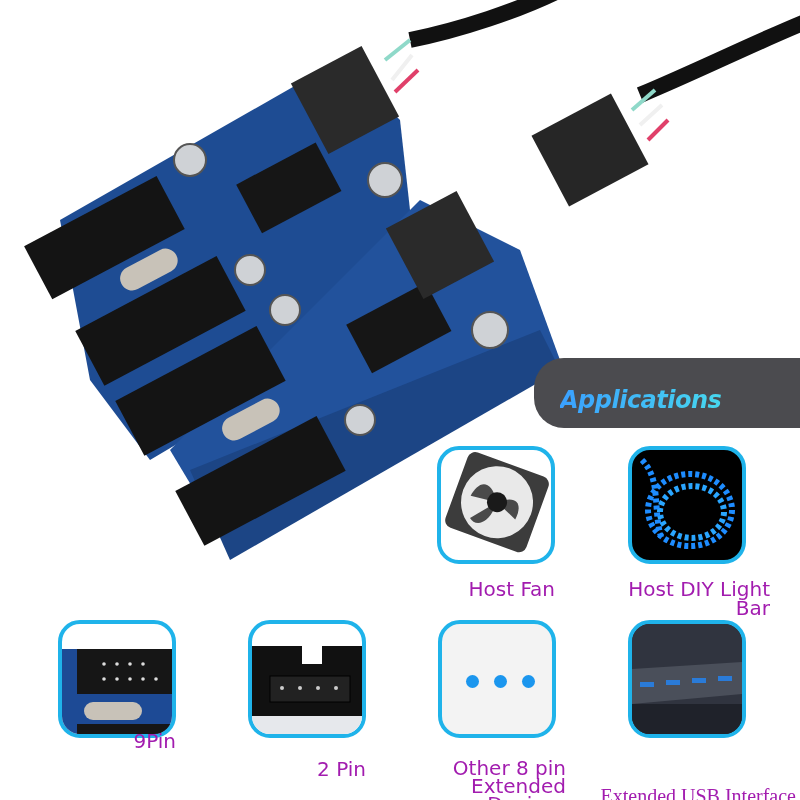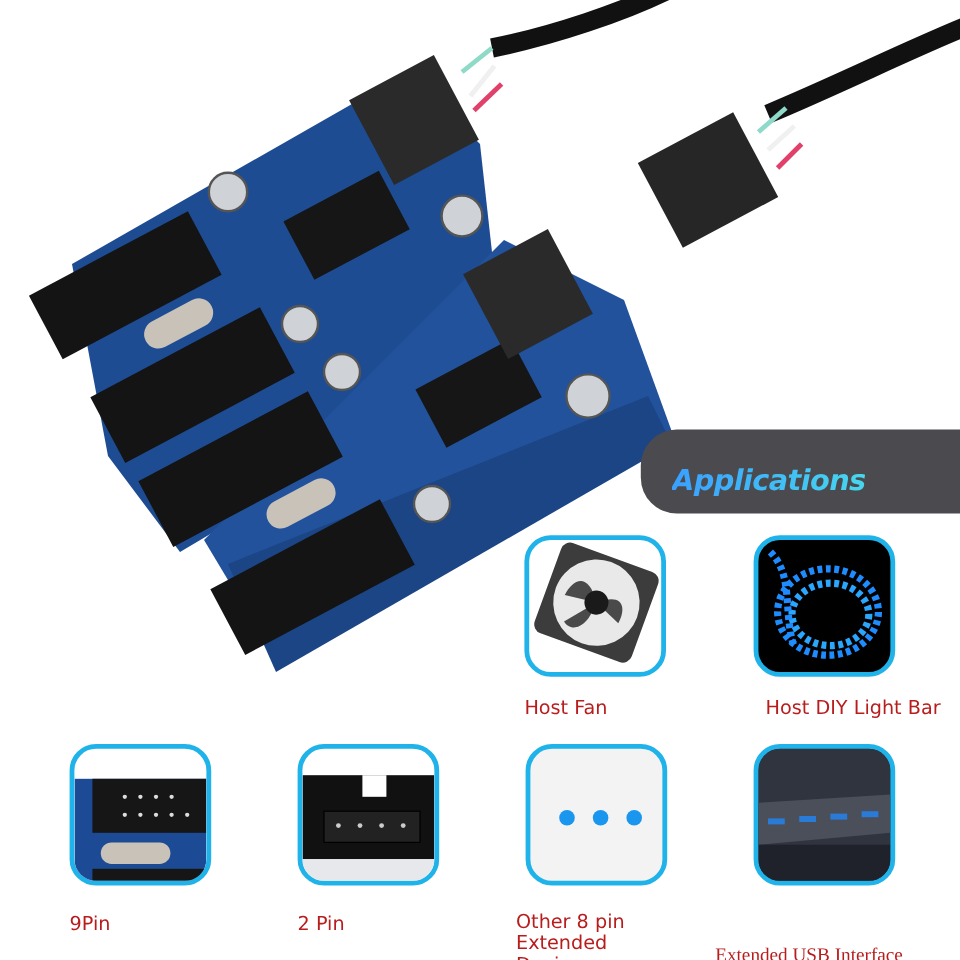--- a/index.html
+++ b/index.html
@@ -5,21 +5,21 @@
   html,body{margin:0;padding:0;background:#ffffff;}
   body{width:800px;height:800px;position:relative;overflow:hidden;font-family:"DejaVu Sans",sans-serif;}
   .abs{position:absolute;}
   
   #board-wrap{left:0;top:0;width:560px;height:580px;}
   
   .banner{left:534px;top:358px;width:290px;height:70px;background:#4b4b4f;border-radius:30px 0 0 30px;}
   .banner-text{position:absolute;left:26px;top:14px;font-family:"DejaVu Sans",sans-serif;font-weight:bold;font-size:24px;letter-spacing:-0.5px;
     background:linear-gradient(90deg,#3aa0ff,#47d7ee);-webkit-background-clip:text;background-clip:text;color:transparent;line-height:56px;font-style:italic;}
   .tile{width:118px;height:118px;border:4px solid #1fb3ea;border-radius:22px;overflow:hidden;box-sizing:border-box;background:#f3f3f3;}
-  .caption{font-family:"DejaVu Sans",sans-serif;color:#b91c1c;text-align:left;font-size:16px;line-height:19px;}
+  .caption{font-family:"DejaVu Sans",sans-serif;color:#a21caf;text-align:right;font-size:20px;line-height:19px;}
   .dot{position:absolute;width:13px;height:13px;border-radius:50%;background:#1b96ee;}
 </style>
 </head>
 <body>
 
 <div id="board-wrap" class="abs">
   <svg width="800" height="600" viewBox="0 0 800 600">
 
     <path d="M410 40 C460 30 520 10 560 -10" stroke="#111" stroke-width="16" fill="none"></path>
     <path d="M640 95 C700 70 760 40 810 20" stroke="#111" stroke-width="16" fill="none"></path>
@@ -100,42 +100,42 @@
 </div>
 <div class="abs caption" style="left:437px;top:580px;width:118px;">Host Fan</div>
 
 <div class="abs tile" style="left:628px;top:446px;background:#000;">
   <svg width="110" height="110" viewBox="0 0 110 110">
     <ellipse cx="58" cy="60" rx="42" ry="36" fill="none" stroke="#1e8cff" stroke-width="6" stroke-dasharray="4 3"></ellipse>
     <ellipse cx="60" cy="62" rx="32" ry="26" fill="none" stroke="#2aa6ff" stroke-width="6" stroke-dasharray="4 3"></ellipse>
     <path d="M10 10 C30 30 20 60 30 90" stroke="#1e8cff" stroke-width="6" fill="none" stroke-dasharray="4 3"></path>
   </svg>
 </div>
-<div class="abs caption" style="left:638px;top:580px;width:160px;">Host DIY Light Bar</div>
+<div class="abs caption" style="left:610px;top:580px;width:160px;">Host DIY Light Bar</div>
 
 <div class="abs tile" style="left:58px;top:620px;background:#fff;">
   <svg width="110" height="110" viewBox="0 0 110 110">
     <rect x="0" y="25" width="110" height="90" fill="#1d4a95"></rect>
     <rect x="15" y="25" width="95" height="45" fill="#161616"></rect>
     <g fill="#ddd">
       <circle cx="42" cy="40" r="1.8"></circle>
         <circle cx="55" cy="40" r="1.8"></circle>
         <circle cx="68" cy="40" r="1.8"></circle>
         <circle cx="81" cy="40" r="1.8"></circle>
       <circle cx="42" cy="55" r="1.8"></circle>
         <circle cx="55" cy="55" r="1.8"></circle>
         <circle cx="68" cy="55" r="1.8"></circle>
         <circle cx="81" cy="55" r="1.8"></circle>
         <circle cx="94" cy="55" r="1.8"></circle>
     </g>
     <rect x="22" y="78" width="58" height="18" rx="9" fill="#c8c2b8"></rect>
     <rect x="15" y="100" width="95" height="12" fill="#161616"></rect>
   </svg>
 </div>
-<div class="abs caption" style="left:58px;top:760px;width:118px;">9Pin</div>
+<div class="abs caption" style="left:58px;top:732px;width:118px;">9Pin</div>
 
 <div class="abs tile" style="left:248px;top:620px;background:#fff;">
   <svg width="110" height="110" viewBox="0 0 110 110">
     <rect x="0" y="22" width="110" height="70" fill="#111"></rect>
     <rect x="50" y="22" width="20" height="18" fill="#fff"></rect>
     <rect x="18" y="52" width="80" height="26" fill="#222" stroke="#000"></rect>
     <g fill="#ccc">
         <circle cx="30" cy="64" r="2"></circle>
         <circle cx="48" cy="64" r="2"></circle>
         <circle cx="66" cy="64" r="2"></circle>

